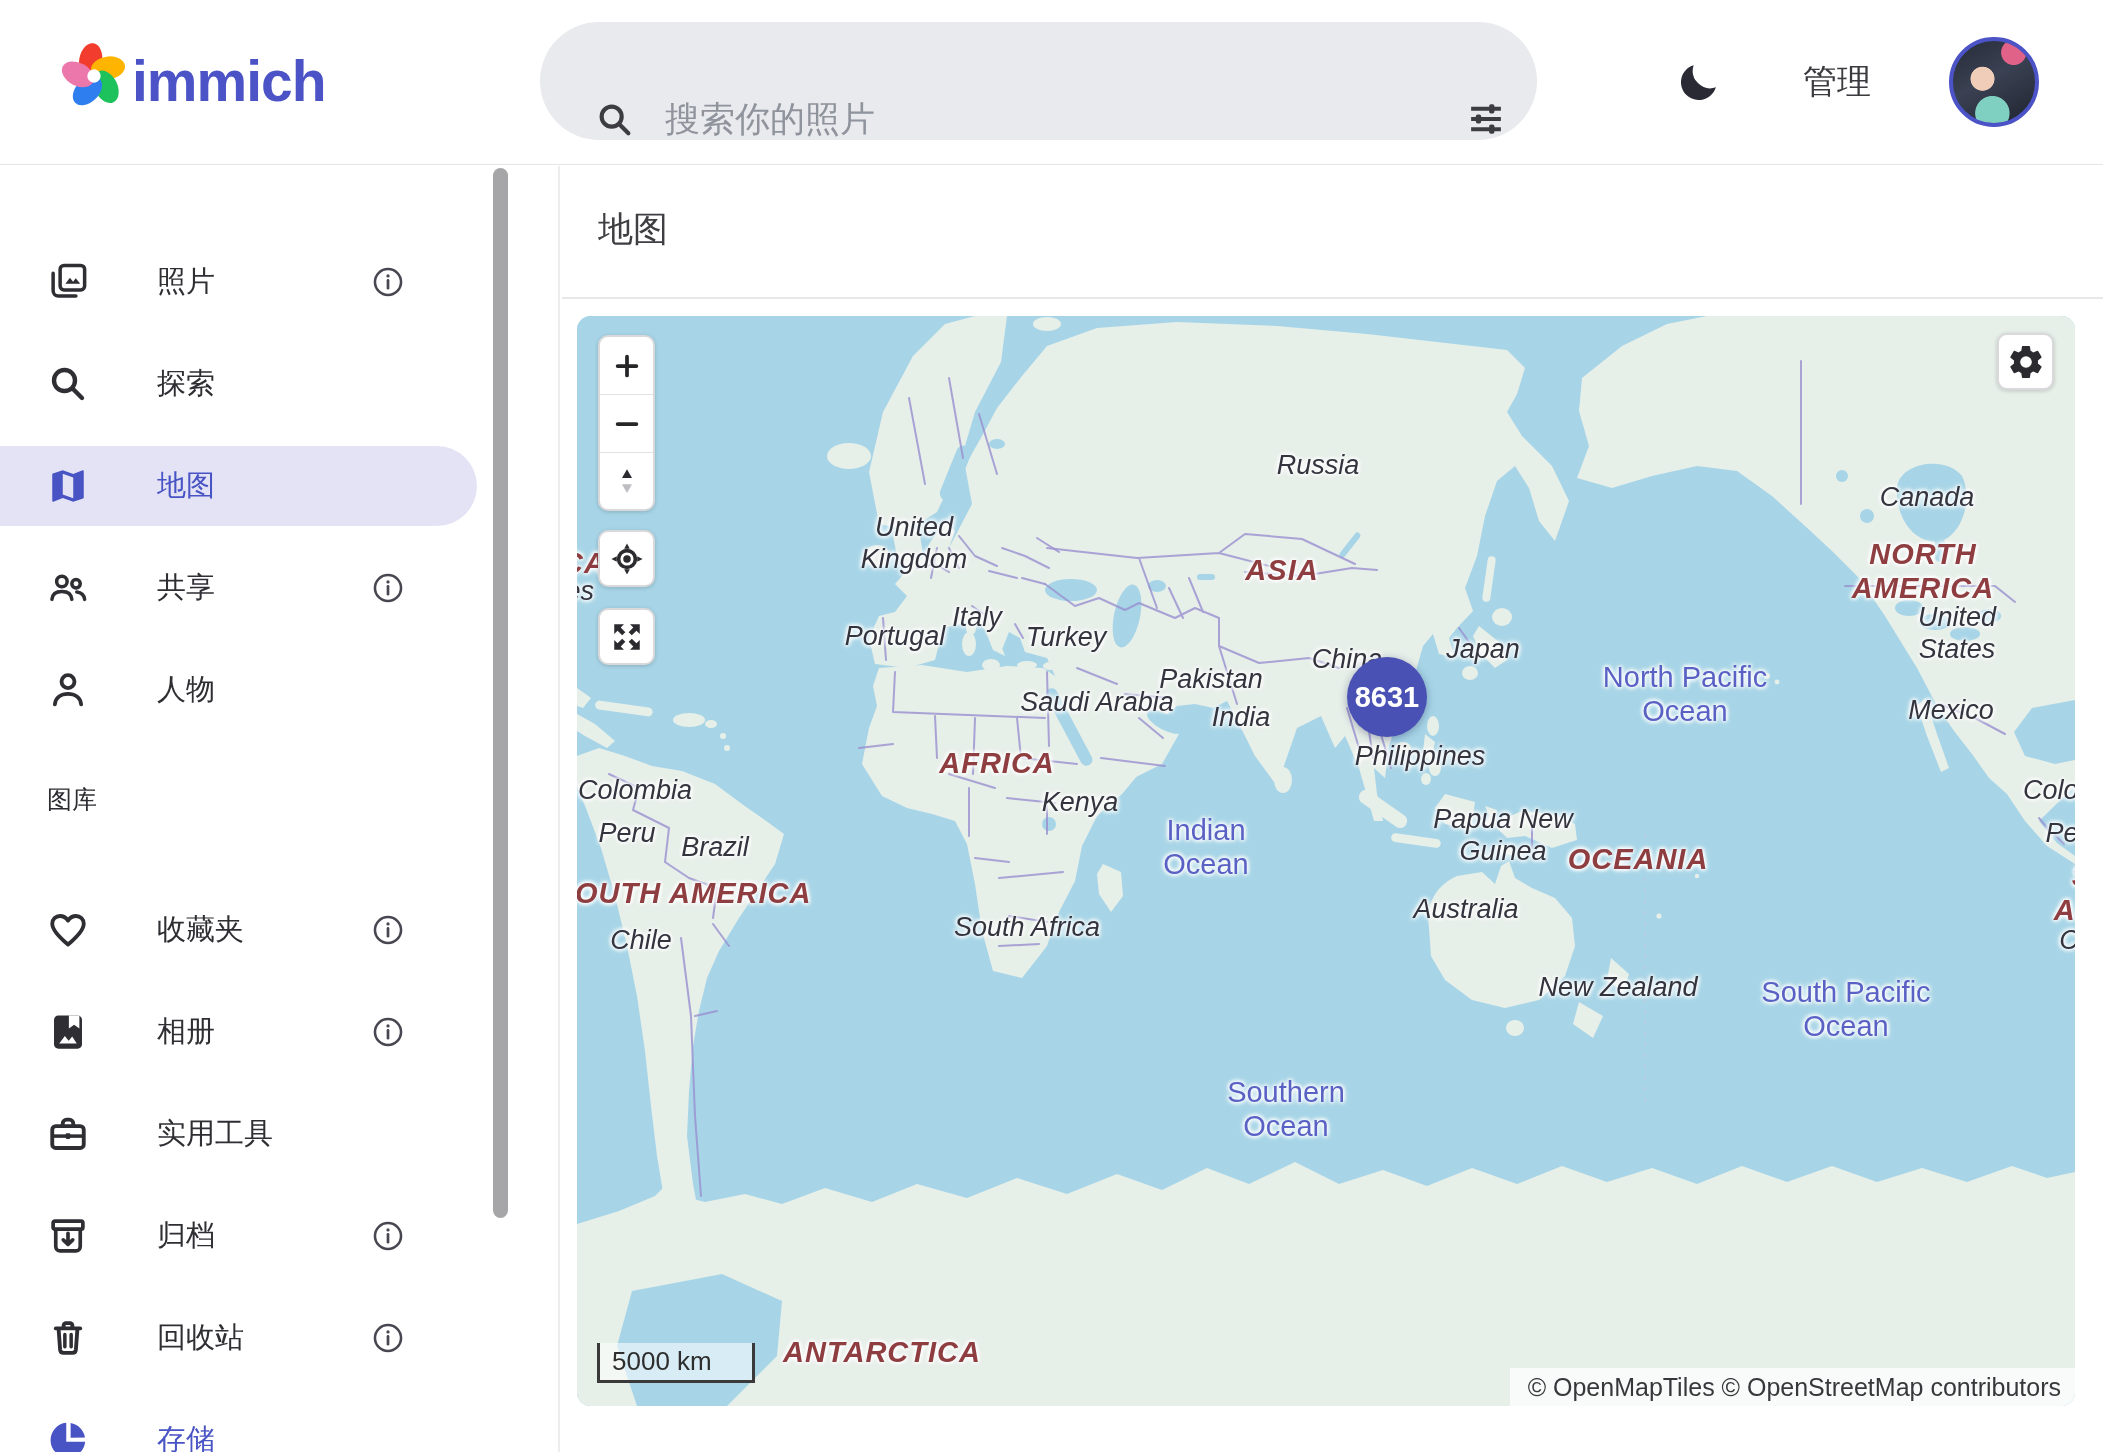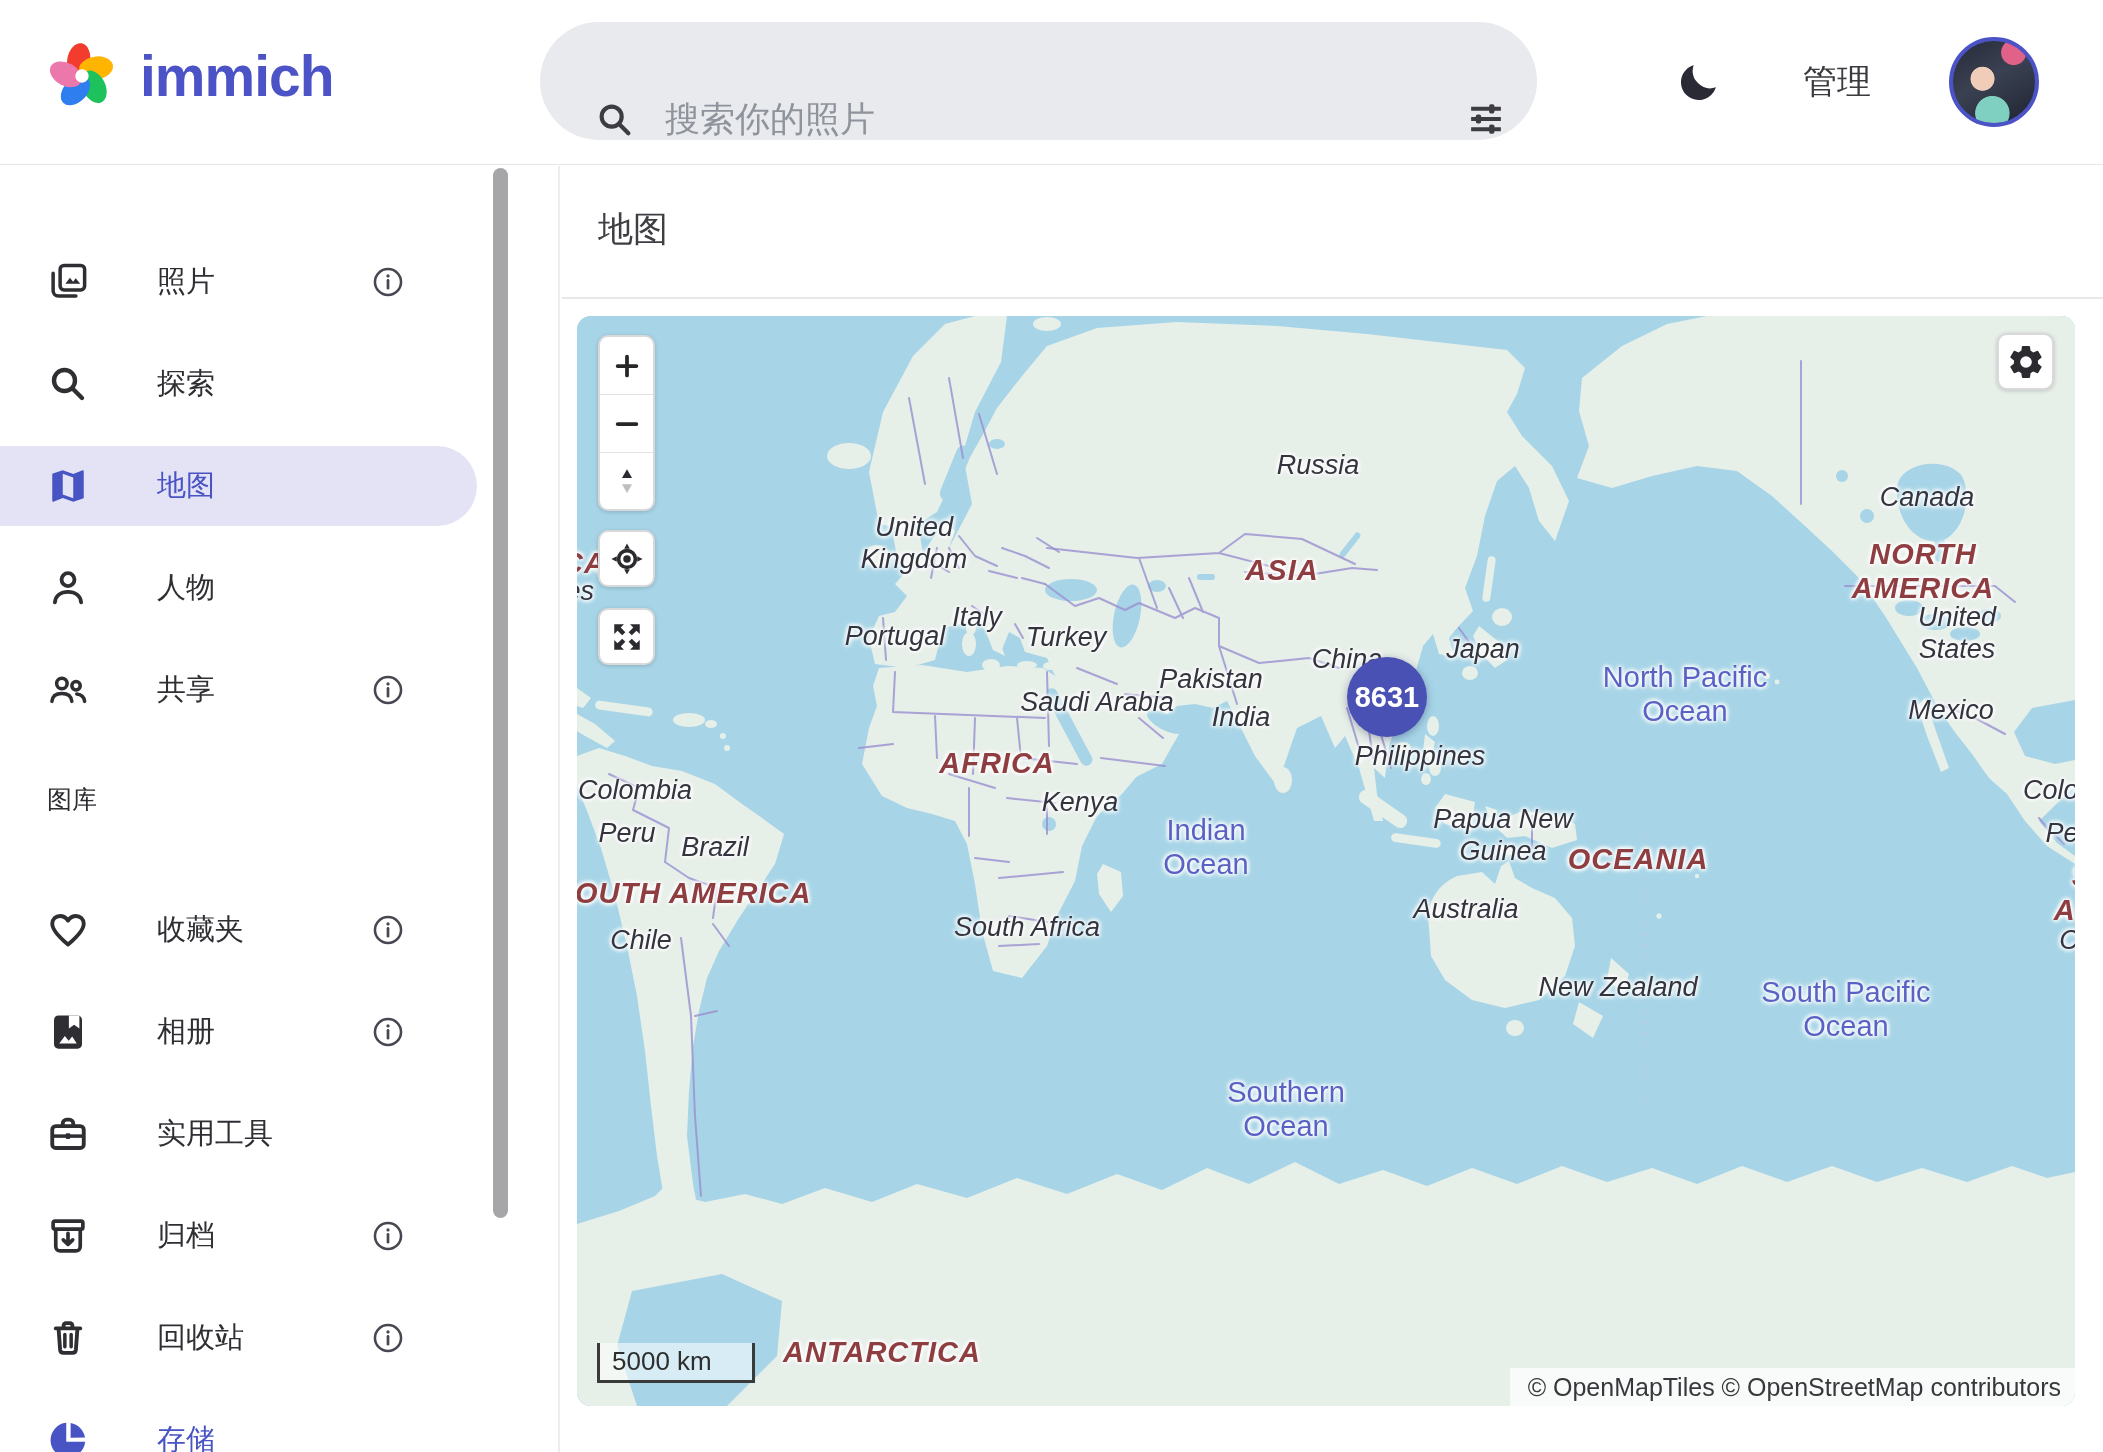--- a/index.html
+++ b/index.html
@@ -2,21 +2,21 @@
 <html><head>
 <meta charset="utf-8">
 <style>
   html,body{margin:0;padding:0;background:#fff;}
   body{font-family:"Liberation Sans","DejaVu Sans",sans-serif;-webkit-font-smoothing:antialiased;}
   #app{position:relative;width:2103px;height:1452px;overflow:hidden;background:#fff;}
   .topline{position:absolute;left:0;top:4px;width:100%;height:2px;background:#e4e4e8;}
 
   
   .header{position:absolute;left:0;top:0;width:100%;height:164px;background:#fff;border-bottom:1.5px solid #e6e6e9;}
-  .logo{position:absolute;left:44px;top:38px;display:flex;align-items:center;gap:20px;}
+  .logo{position:absolute;left:56px;top:38px;display:flex;align-items:flex-end;}
   .logo-text{font-size:57px;font-weight:700;color:#4b53c7;letter-spacing:-1px;}
   .searchbar{position:absolute;left:540px;top:22px;width:997px;height:118px;background:#e9eaee;border-radius:60px;display:flex;align-items:flex-end;}
   .searchbar .mag{margin-left:55px;flex:0 0 auto;}
   .searchbar input{flex:1;margin-left:28px;border:none;outline:none;background:transparent;font-size:35px;color:#3a3a42;font-family:inherit;}
   .searchbar input::placeholder{color:#8e939c;opacity:1;}
   .searchbar .tune{margin-right:30px;flex:0 0 auto;cursor:pointer;}
   .hdr-right{position:absolute;right:64px;top:0;height:164px;display:flex;align-items:center;gap:78px;}
   .moon-btn{width:52px;height:52px;display:flex;align-items:center;justify-content:center;cursor:pointer;}
   .admin-link{font-size:34px;color:#3a3a3f;cursor:pointer;}
   .avatar{width:82px;height:82px;border-radius:50%;border:4px solid #4b53c7;box-sizing:content-box;cursor:pointer;
@@ -231,32 +231,32 @@
         <span class="sl">探索</span>
       </div>
       <div class="side-item active">
         <svg class="si" viewBox="0 0 24 24">
           <use href="#i-map"></use>
         </svg>
         <span class="sl">地图</span>
       </div>
       <div class="side-item">
         <svg class="si" viewBox="0 0 24 24">
-          <use href="#i-person"></use>
-        </svg>
-        <span class="sl">人物</span>
-      </div>
-      <div class="side-item">
-        <svg class="si" viewBox="0 0 24 24">
           <use href="#i-people"></use>
         </svg>
         <span class="sl">共享</span>
         <svg class="info" viewBox="0 0 24 24">
           <use href="#i-info"></use>
         </svg>
+      </div>
+      <div class="side-item">
+        <svg class="si" viewBox="0 0 24 24">
+          <use href="#i-person"></use>
+        </svg>
+        <span class="sl">人物</span>
       </div>
       <div class="side-section">图库</div>
       <div class="side-item">
         <svg class="si" viewBox="0 0 24 24">
           <use href="#i-heart"></use>
         </svg>
         <span class="sl">收藏夹</span>
         <svg class="info" viewBox="0 0 24 24">
           <use href="#i-info"></use>
         </svg>

